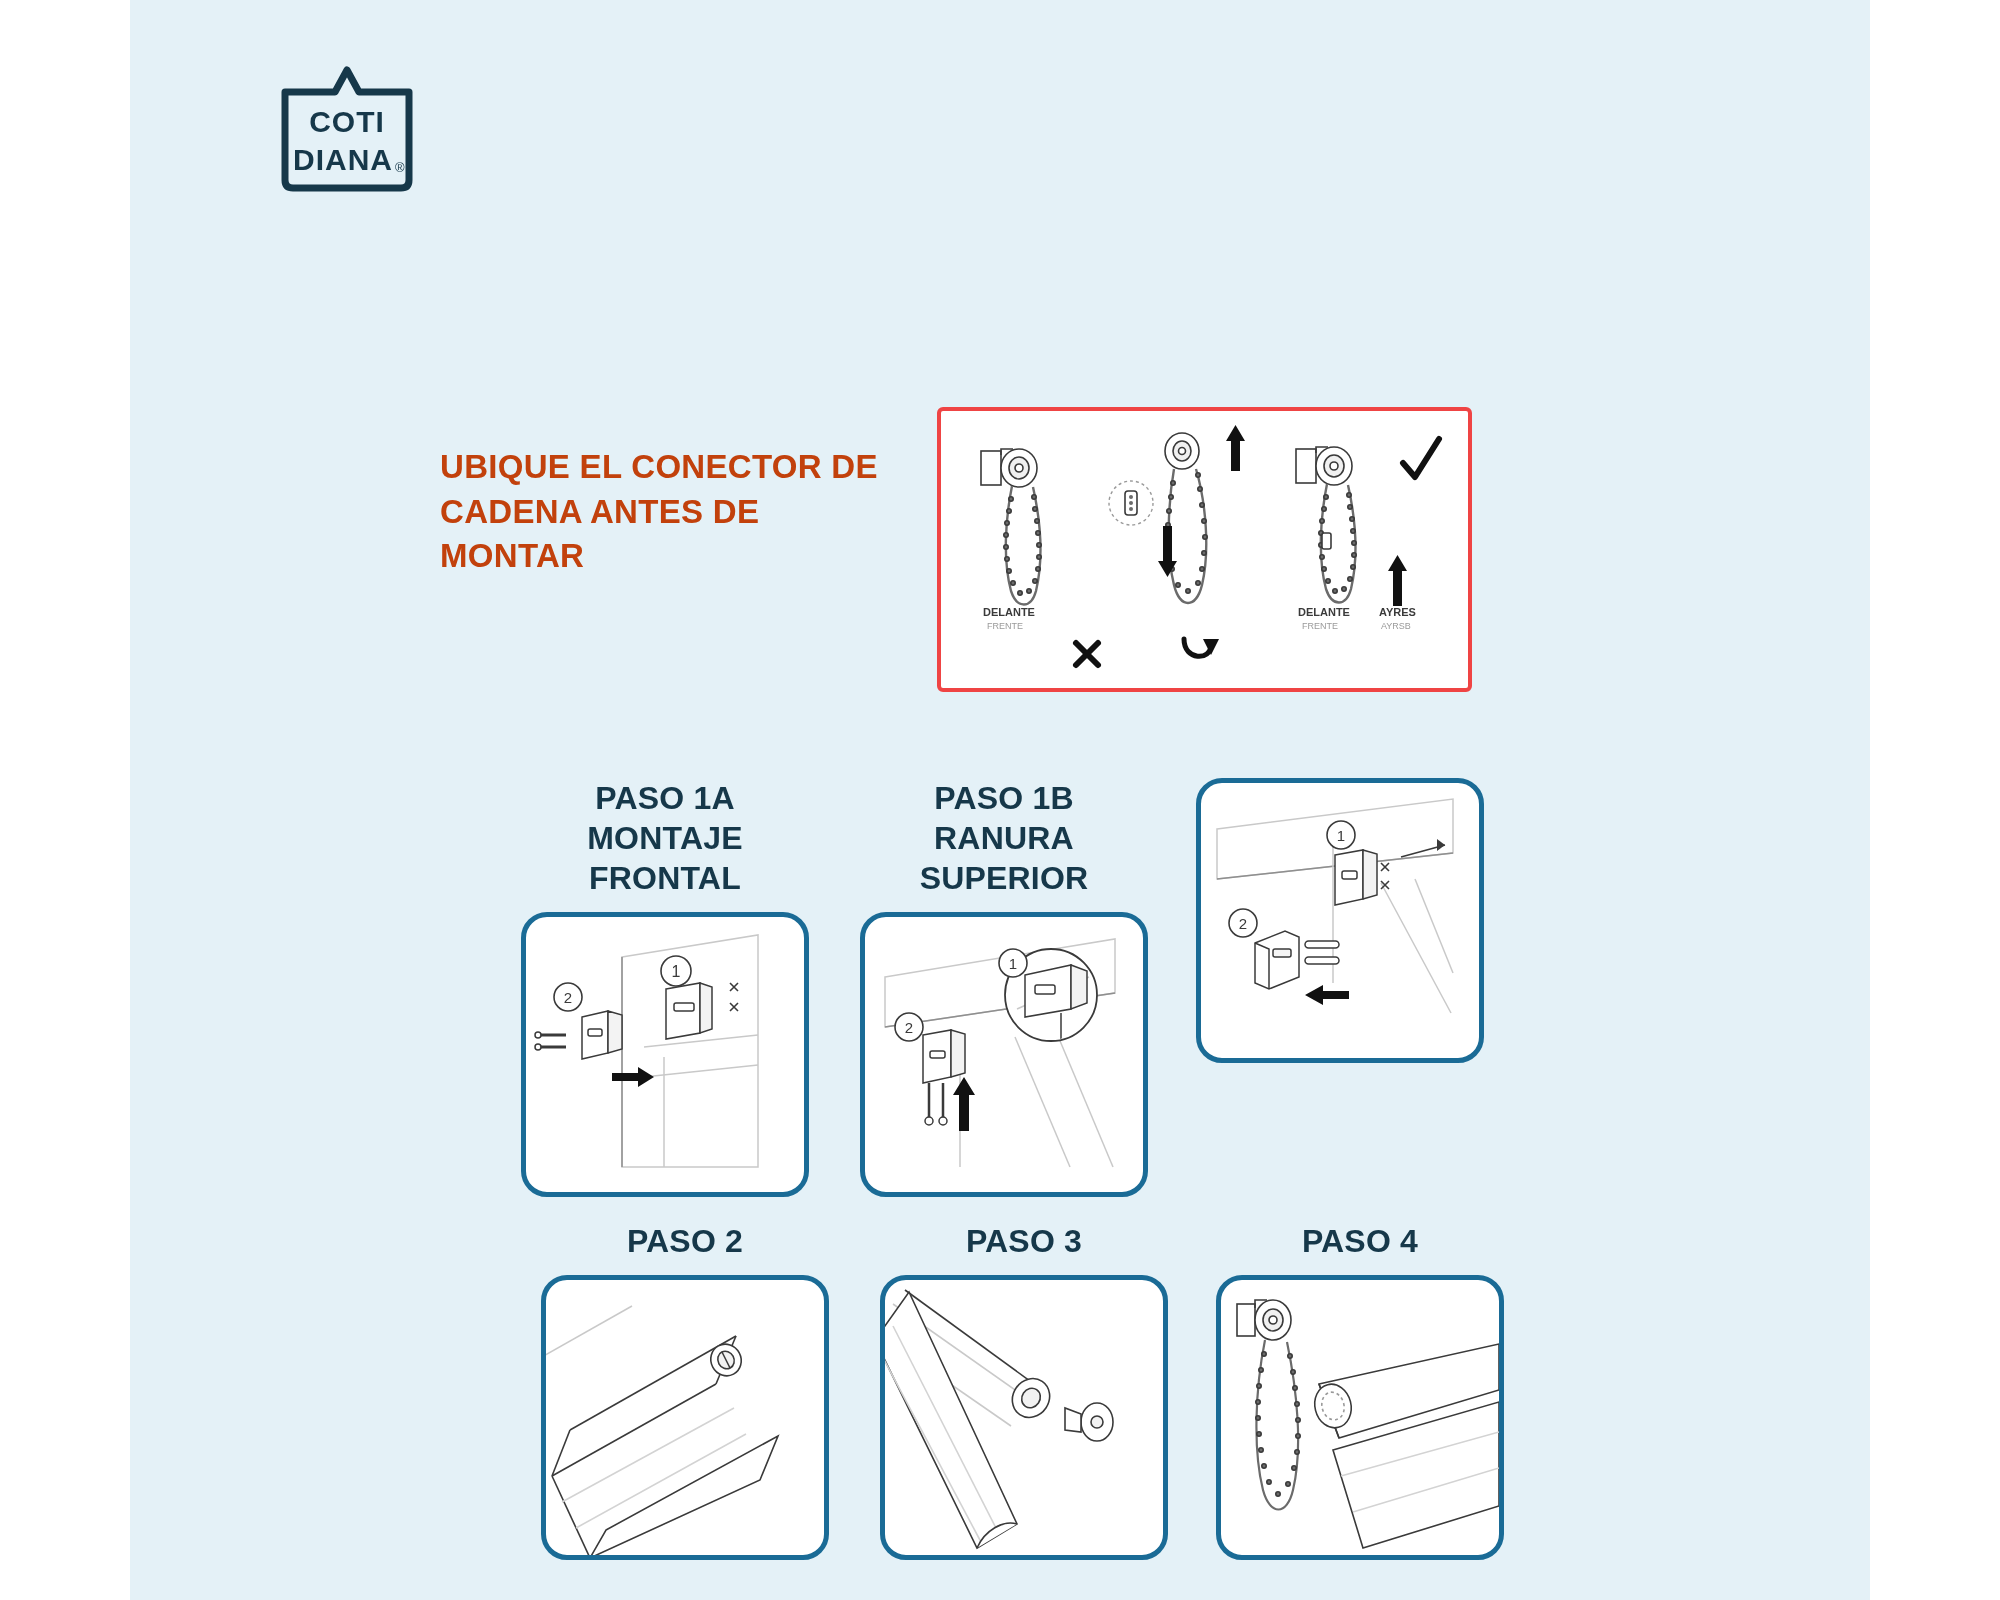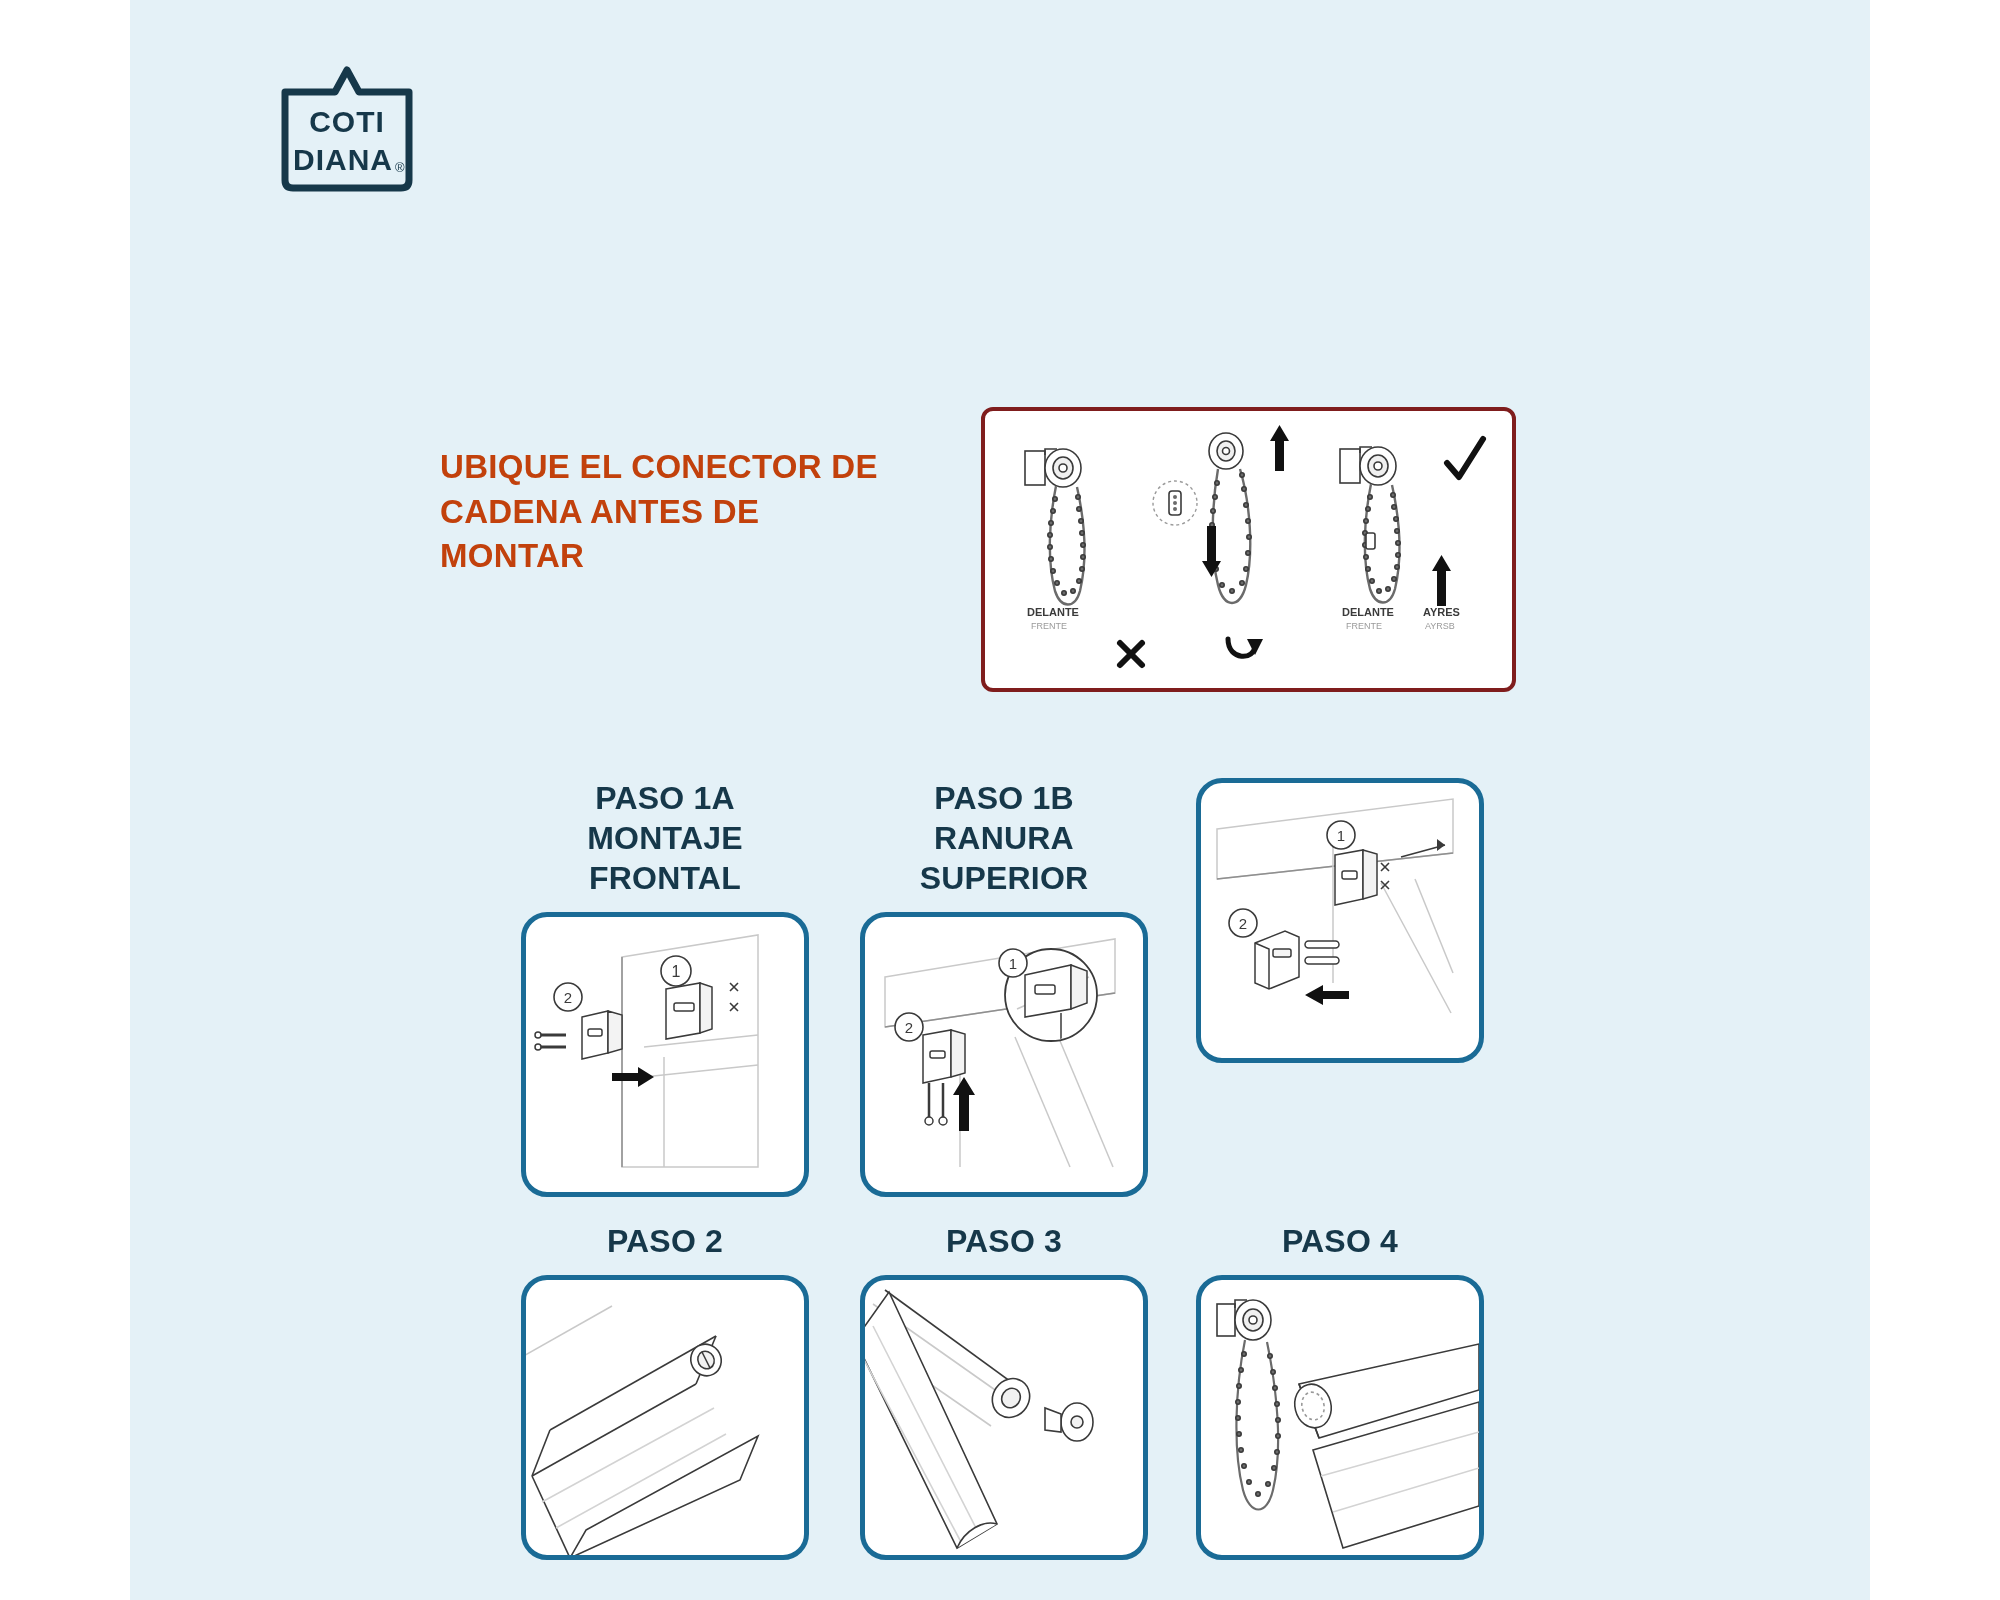--- a/index.html
+++ b/index.html
@@ -74,25 +74,24 @@
     letter-spacing: 0.3px;
   }
 
   #connector-panel {
     position: absolute;
     left: 937px;
     top: 407px;
     width: 535px;
     height: 285px;
     background: #ffffff;
-    border: 4px solid #7f1d1d;
-    border-radius: 12px;
+    border: 4px solid #ef4444;
+    border-radius: 6px;
     box-sizing: border-box;
     overflow: hidden;
-    margin-left: 44px;
   }
 
   
   .step-cell {
     position: absolute;
     width: 288px;
   }
   .step-label {
     color: #16384a;
     font-size: 32px;
@@ -110,21 +109,21 @@
     border: 5px solid #1a6b96;
     border-radius: 26px;
     box-sizing: border-box;
     overflow: hidden;
     position: relative;
   }
   .step-box svg { display: block; }
 
   
   #row1 .step-cell { top: 778px; }
-  #row2 .step-cell { top: 1190px; }
+  #row2 .step-cell { top: 1190px; margin-left: 20px; }
   .col-a { left: 521px; }
   .col-b { left: 860px; }
   .col-c { left: 1196px; }
 
   .lbl-2line { margin-top: 0px; }
   .lbl-1line { margin-top: 31px; }
 </style>
 </head>
 <body>
 

